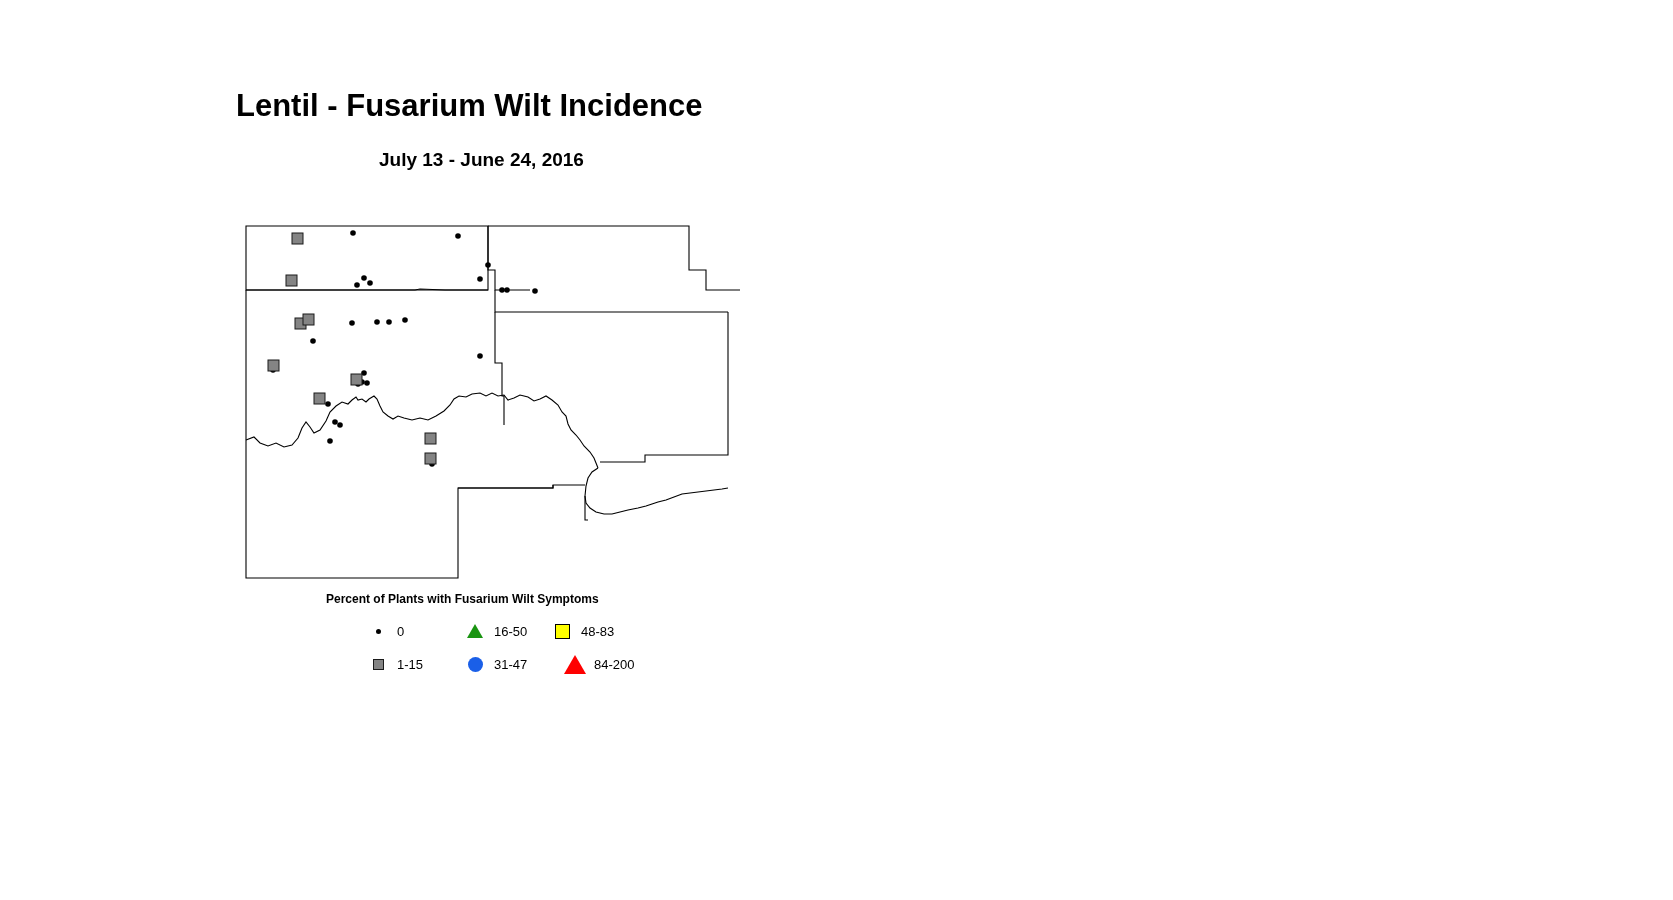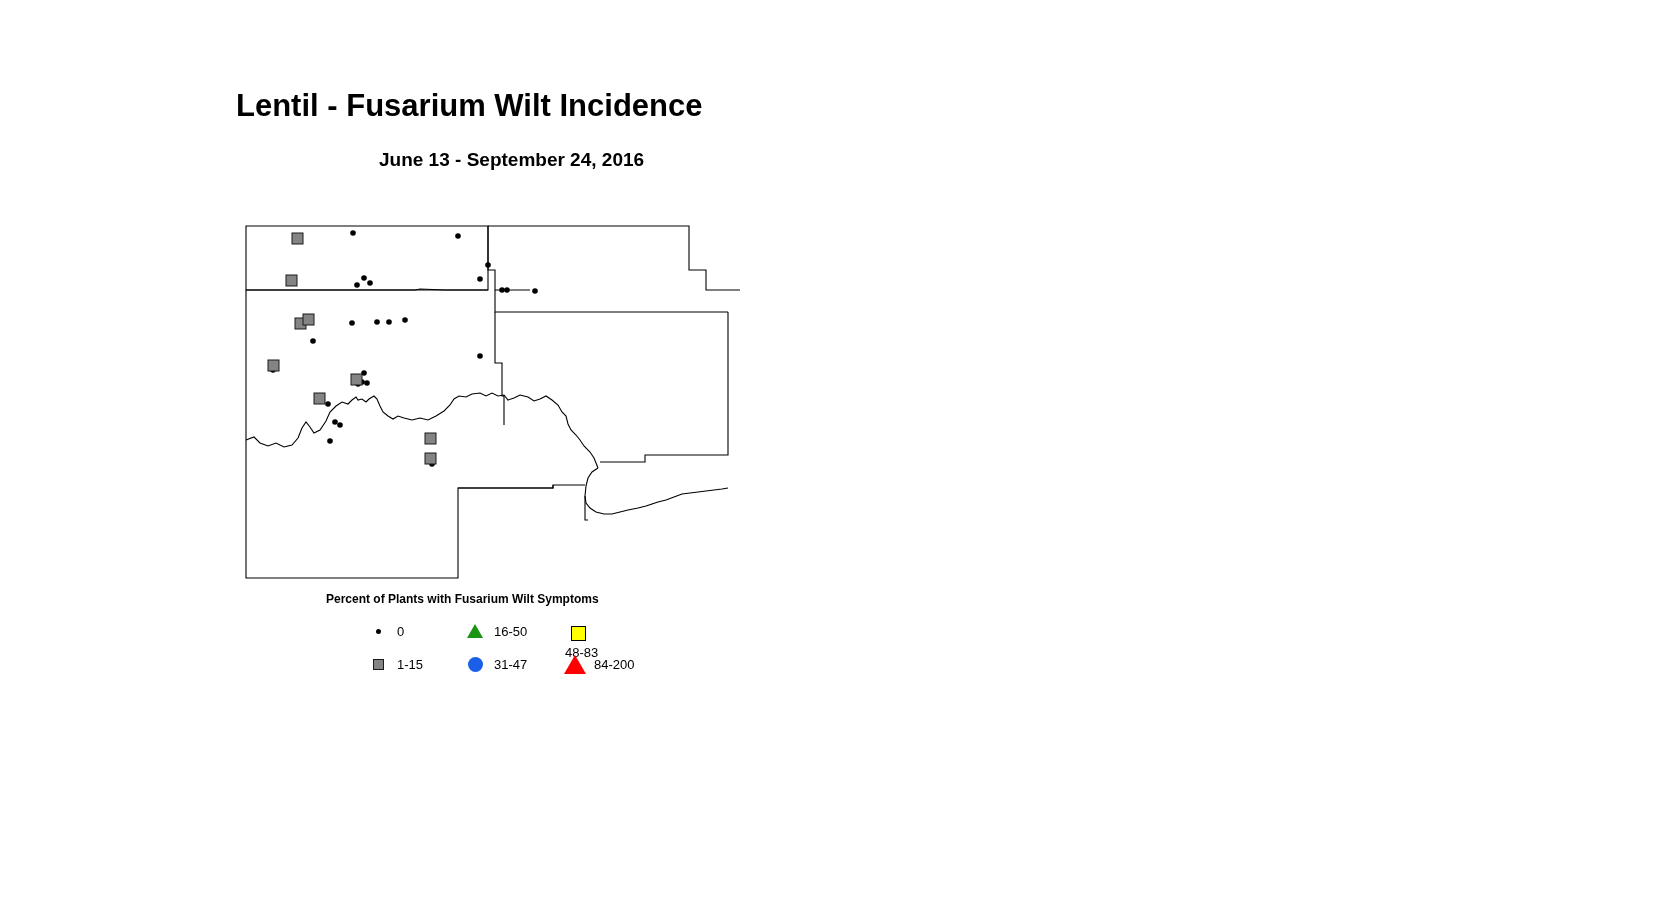--- a/index.html
+++ b/index.html
@@ -129,21 +129,21 @@
     background: #1a5fe8;
   }
 </style>
 </head>
 <body>
 
 <div id="figure">
 
   <div id="title">Lentil - Fusarium Wilt Incidence</div>
 
-  <div id="subtitle">June 13 - September 24, 2016</div>
+  <div id="subtitle">July 13 - June 24, 2016</div>
 
   <div id="map-area">
     <svg width="500" height="395" viewBox="0 0 500 395">
 
       <g fill="none" stroke="#000000" stroke-width="1.1" stroke-linejoin="miter" stroke-linecap="butt">
 
         <path d="M 6,26 L 6,90 L 248,90 L 248,26 Z"></path>
 
         <path d="M 248,26 L 248,70 L 255,70 L 255,90 L 290,90"></path>
 
@@ -252,21 +252,21 @@
       <span class="legend-label">16-50</span>
     </div>
 
     <div class="legend-entry" style="left:137px; top:62px;text-align:right;">
       <span class="legend-sym">
         <span class="sym-circ-blue"></span>
       </span>
       <span class="legend-label">31-47</span>
     </div>
 
-    <div class="legend-entry" style="left:232px; top:29px;flex-direction:column;">
+    <div class="legend-entry" style="left:224px; top:29px;">
       <span class="legend-sym">
         <span class="sym-sq-yellow"></span>
       </span>
       <span class="legend-label">48-83</span>
     </div>
 
     <div class="legend-entry" style="left:237px; top:62px;">
       <span class="legend-sym">
         <span class="sym-tri-red"></span>
       </span>

